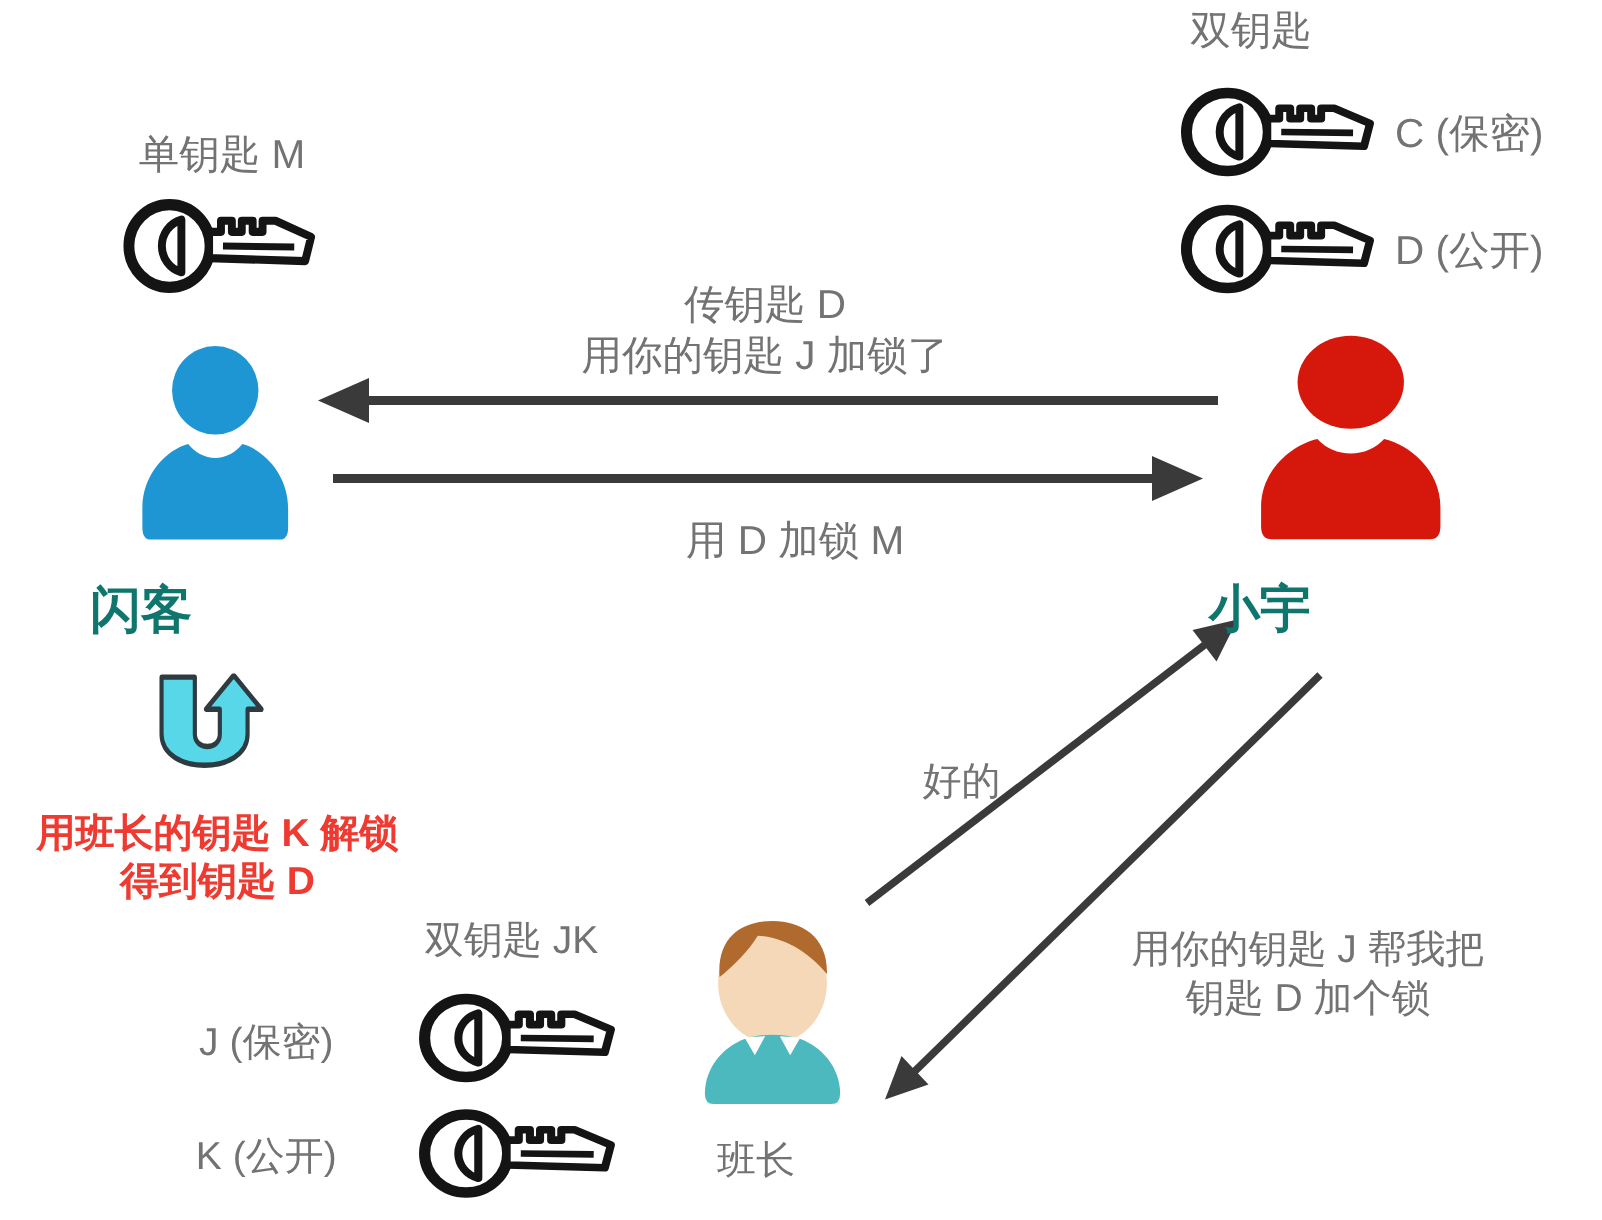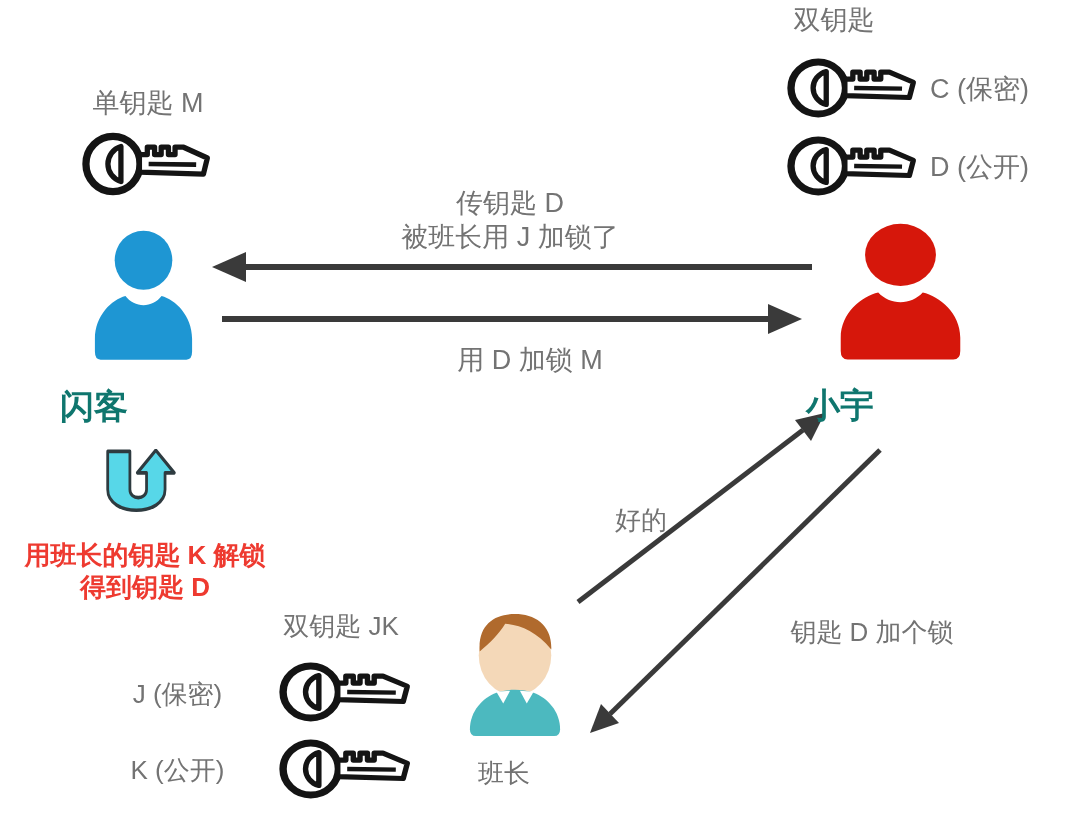--- a/index.html
+++ b/index.html
@@ -97,21 +97,21 @@
   </svg>
   <div class="abs name" style="left:60px;top:384px;width:180px;">闪客</div>
 
   <svg class="abs" style="left:831px;top:222px" width="139" height="140" viewBox="0 0 100 115" preserveAspectRatio="none">
     <use href="#sym-person" fill="#d6170b"></use>
   </svg>
   <div class="abs name" style="left:806px;top:383px;width:160px;">小宇</div>
 
   <div class="abs lbl" style="left:355px;top:186px;width:310px;">
     <div>传钥匙 D</div>
-    <div>被班长用 J 加锁了</div>
+    <div>用你的钥匙 J 加锁了</div>
   </div>
   <div class="abs lbl" style="left:375px;top:343px;width:310px;">用 D 加锁 M</div>
 
   <svg class="abs" style="left:104px;top:449px" width="74" height="74" viewBox="0 0 80 62" preserveAspectRatio="none">
     <path d="M4,2 L28,2 L28,34 C28,43 46,43 46,34 L46,20 L36,20 L56,1 L76,20 L66,20 L66,34 C66,57 4,57 4,34 Z" fill="#57d7e8" stroke="#2e3b40" stroke-width="3" stroke-linejoin="round"></path>
   </svg>
   <div class="abs red-note" style="left:0px;top:539px;width:290px;">
     <div>用班长的钥匙 K 解锁</div>
     <div>得到钥匙 D</div>
   </div>
@@ -130,16 +130,17 @@
     <ellipse cx="50" cy="44" rx="37" ry="41" fill="#f4d8b8"></ellipse>
     <path d="M14,40 C12,12 30,2 50,2 C70,2 88,13 87,38 C72,20 55,13 40,12 C34,22 23,33 14,40 Z" fill="#b06a2d"></path>
     <path d="M10,126 Q4,126 4,119 C4,101 17,87 31,82 C37,80 43,79 50,79 C57,79 63,80 69,82 C83,87 96,101 96,119 Q96,126 90,126 Z" fill="#4cb9bf"></path>
     <path d="M31,81 L45,80 L38,93 Z" fill="#ffffff"></path>
     <path d="M55,80 L69,81 L62,93 Z" fill="#ffffff"></path>
   </svg>
   <div class="abs lbl lbl-sm" style="left:444px;top:757px;width:120px;">班长</div>
 
   <div class="abs lbl lbl-sm" style="left:581px;top:488px;width:120px;margin-top:16px;">好的</div>
   <div class="abs lbl lbl-sm" style="left:722px;top:616px;width:300px;">
+    <div>用你的钥匙 J 帮我把</div>
     <div>钥匙 D 加个锁</div>
   </div>
 
 </div>
 
 </body></html>

